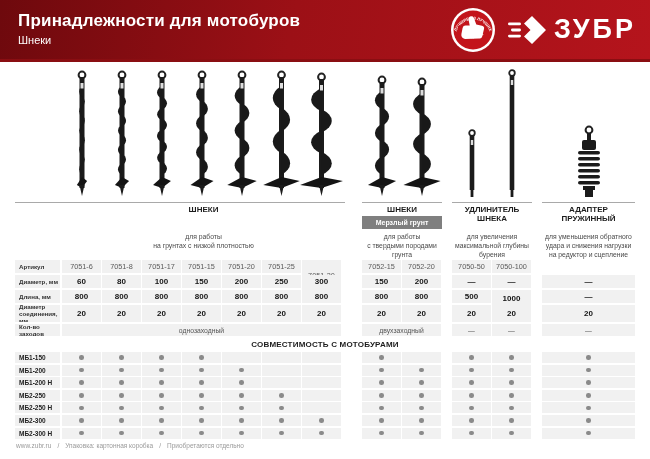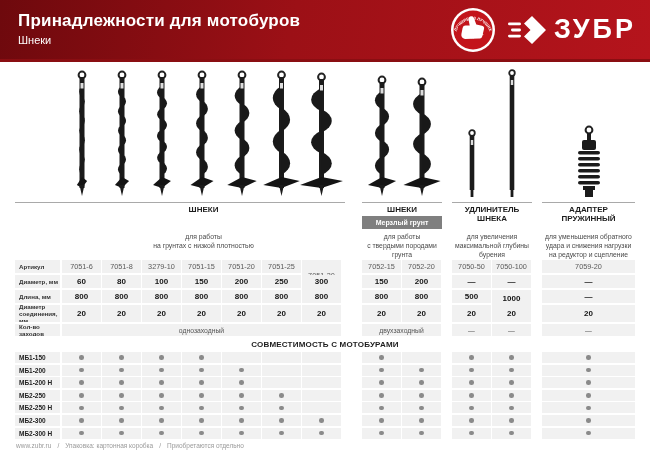--- a/index.html
+++ b/index.html
@@ -254,30 +254,29 @@
 ШНЕКА</div>
     <div class="gdesc">для увеличения
 максимальной глубины
 бурения</div>
   </div>
 
   <div id="layer" style="position:absolute;inset:0;">
       <div class="cell lab" style="left: 15px; top: 260px; width: 45px; height: 13px;">Артикул</div>
       <div class="cell val article" style="left: 62px; top: 260px; width: 39px; height: 13px;">7051-6</div>
       <div class="cell val article" style="left: 102px; top: 260px; width: 39px; height: 13px;">7051-8</div>
-      <div class="cell val article" style="left: 142px; top: 260px; width: 39px; height: 13px;">3279-10</div>
+      <div class="cell val article" style="left: 142px; top: 260px; width: 39px; height: 13px;">7051-17</div>
       <div class="cell val article" style="left: 182px; top: 260px; width: 39px; height: 13px;">7051-15</div>
       <div class="cell val article" style="left: 222px; top: 260px; width: 39px; height: 13px;">7051-20</div>
       <div class="cell val article" style="left: 262px; top: 260px; width: 39px; height: 13px;">7051-25</div>
       <div class="cell val article" style="left: 302px; top: 260px; width: 39px; height: 31px;">7051-30</div>
       <div class="cell val article" style="left: 362px; top: 260px; width: 39px; height: 13px;">7052-15</div>
       <div class="cell val article" style="left: 402px; top: 260px; width: 39px; height: 13px;">7052-20</div>
       <div class="cell val article" style="left: 452px; top: 260px; width: 39px; height: 13px;">7050-50</div>
       <div class="cell val article" style="left: 492px; top: 260px; width: 39px; height: 13px;">7050-100</div>
-      <div class="cell val article" style="left: 542px; top: 260px; width: 93px; height: 13px;">7059-20</div>
       <div class="cell lab" style="left: 15px; top: 275px; width: 45px; height: 13px;">Диаметр, мм</div>
       <div class="cell val num" style="left: 62px; top: 275px; width: 39px; height: 13px; text-align: right;">60</div>
       <div class="cell val num" style="left: 102px; top: 275px; width: 39px; height: 13px;">80</div>
       <div class="cell val num" style="left: 142px; top: 275px; width: 39px; height: 13px;">100</div>
       <div class="cell val num" style="left: 182px; top: 275px; width: 39px; height: 13px;">150</div>
       <div class="cell val num" style="left: 222px; top: 275px; width: 39px; height: 13px;">200</div>
       <div class="cell val num" style="left: 262px; top: 275px; width: 39px; height: 13px;">250</div>
       <div class="cell val num" style="left: 302px; top: 275px; width: 39px; height: 13px;">300</div>
       <div class="cell val num" style="left: 362px; top: 275px; width: 39px; height: 13px;">150</div>
       <div class="cell val num" style="left: 402px; top: 275px; width: 39px; height: 13px;">200</div>

